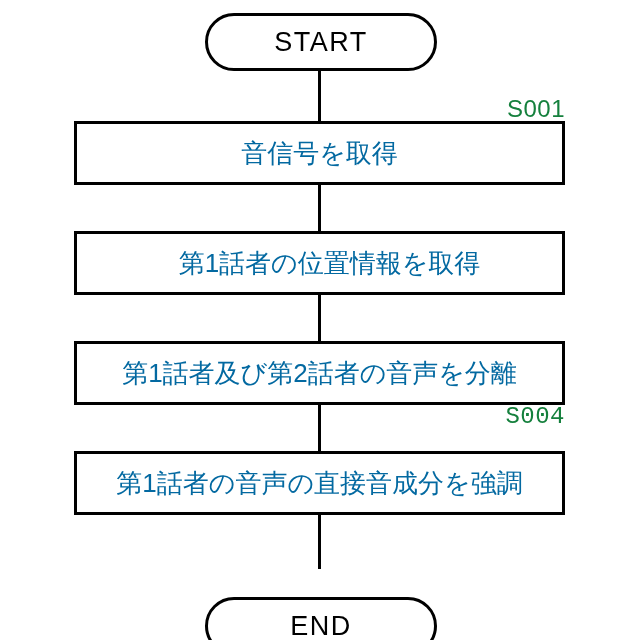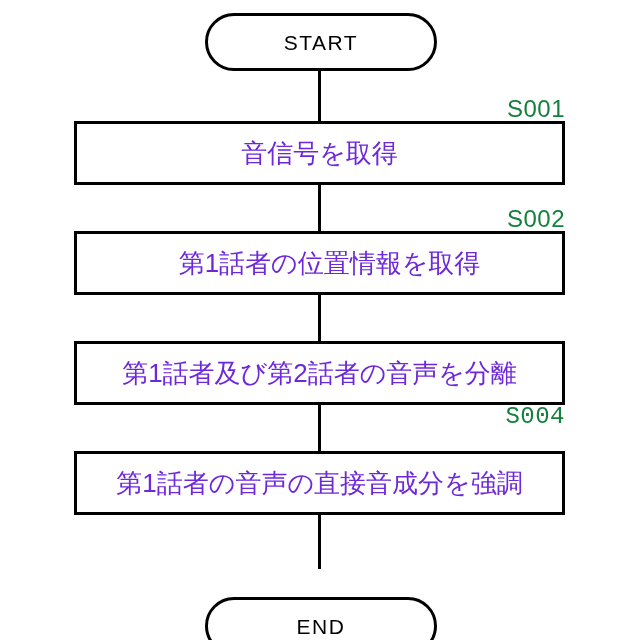--- a/index.html
+++ b/index.html
@@ -28,21 +28,21 @@
     box-sizing: border-box;
     border: 3px solid #000000;
     border-radius: 29px;
     background: #ffffff;
     display: flex;
     align-items: center;
     justify-content: center;
     z-index: 3;
   }
   .terminator .term-label {
-    font-size: 21px;
+    font-size: 27px;
     line-height: 1;
     letter-spacing: 1.5px;
     color: #000000;
     white-space: nowrap;
   }
   #start-node { top: 13px; }
   #end-node   { top: 597px; }
 
   
   .process {
@@ -54,21 +54,21 @@
     border: 3px solid #000000;
     background: #ffffff;
     display: flex;
     align-items: center;
     justify-content: center;
     z-index: 3;
   }
   .process .proc-label {
     font-size: 26px;
     line-height: 1;
-    color: #6d28d9;
+    color: #0369a1;
     white-space: nowrap;
   }
   #box-s001 { top: 121px; }
   #box-s002 { top: 231px; padding-left: 20px; }
   #box-s003 { top: 341px; text-align: right; }
   #box-s004 { top: 451px; }
 
   
   .step-tag {
     position: absolute;
@@ -111,21 +111,20 @@
 
   <div id="conn-start-s001" class="connector"></div>
 
   <div id="tag-s001" class="step-tag">S001</div>
   <div id="box-s001" class="process">
     <span class="proc-label">音信号を取得</span>
   </div>
 
   <div id="conn-s001-s002" class="connector"></div>
 
-  <div id="tag-s002" class="step-tag">S002</div>
   <div id="box-s002" class="process">
     <span class="proc-label">第1話者の位置情報を取得</span>
   </div>
 
   <div id="conn-s002-s003" class="connector"></div>
 
   <div id="box-s003" class="process">
     <span class="proc-label">第1話者及び第2話者の音声を分離</span>
   </div>
 

